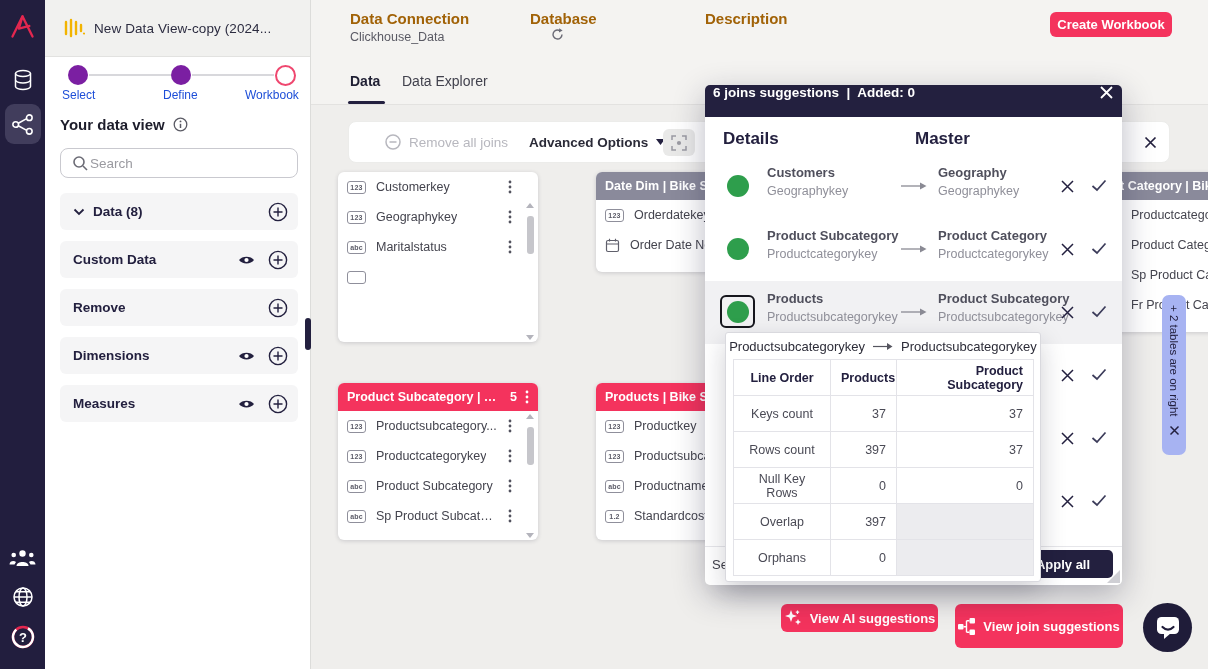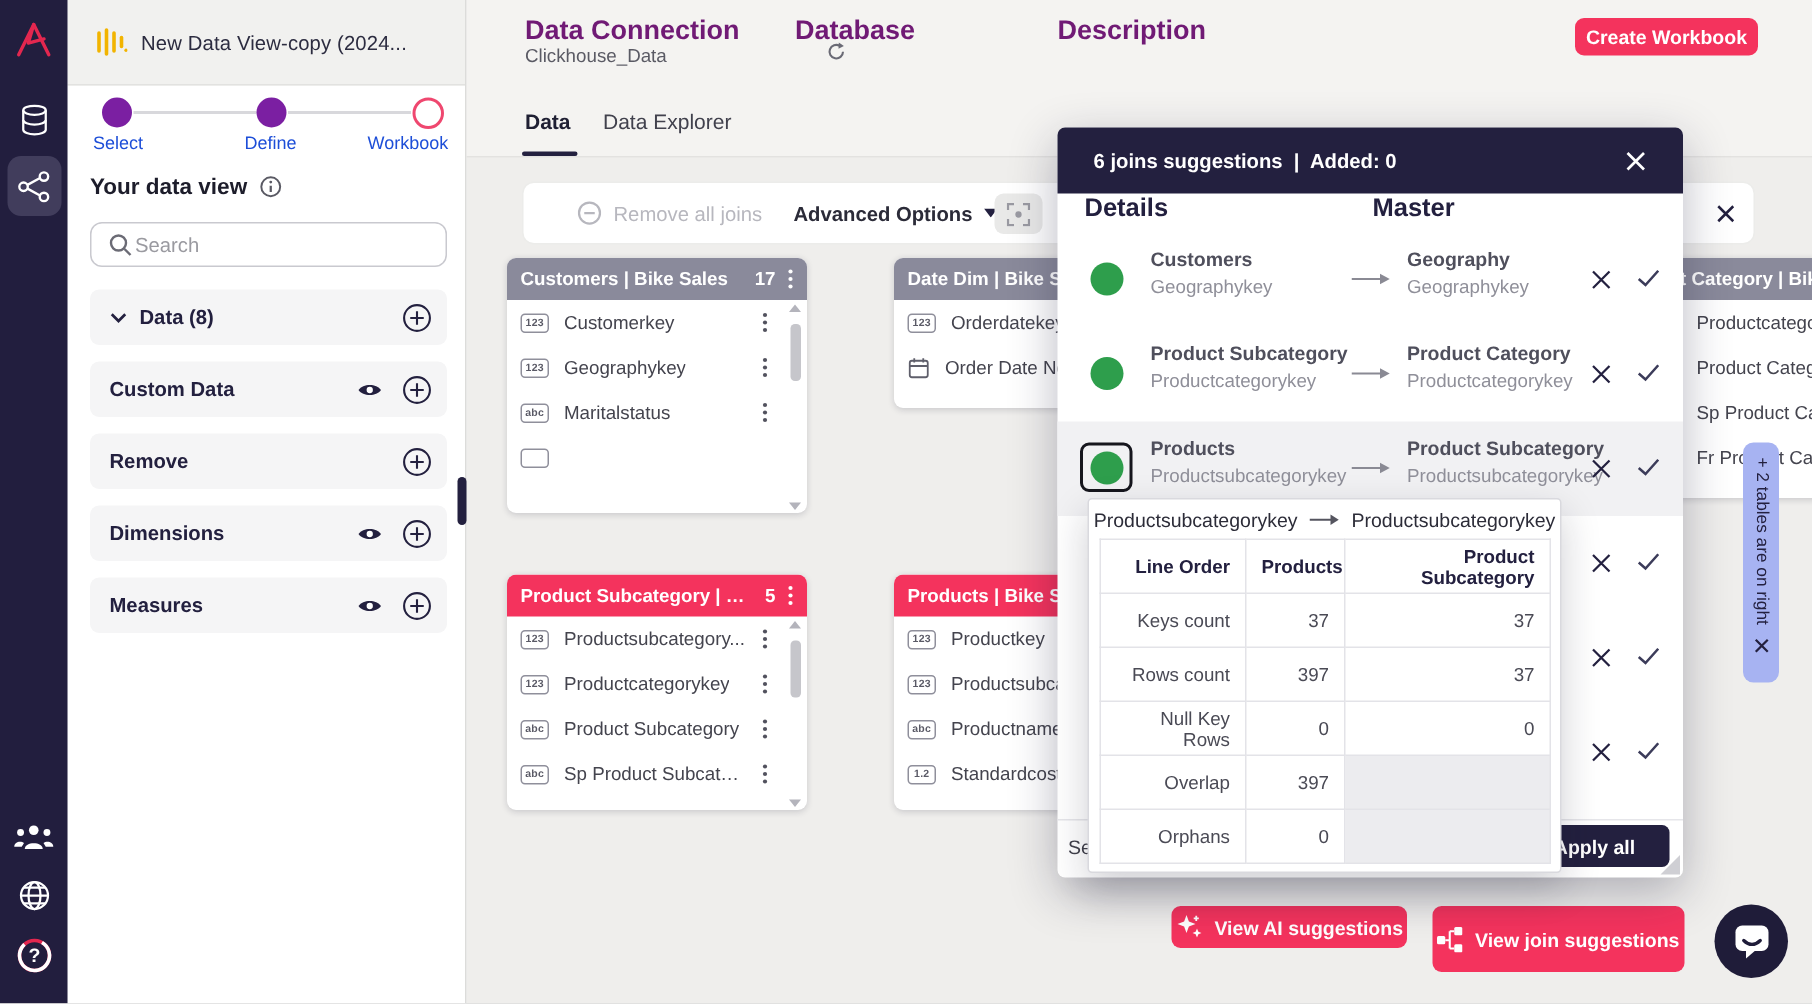--- a/index.html
+++ b/index.html
@@ -29,21 +29,21 @@
   .search input{border:none;outline:none;font-size:13.5px;color:#333;width:170px;font-family:"Liberation Sans",sans-serif;background:transparent}
   .search input::placeholder{color:#9a9aa0}
   .group{position:absolute;left:15px;width:238px;height:37px;background:#f5f5f6;border-radius:6px;
          display:flex;align-items:center;padding:0 10px 0 13px;box-sizing:border-box;gap:8px}
   .group .lbl{font-size:13.5px;font-weight:bold;color:#23203F}
   .group .right{margin-left:auto;display:flex;align-items:center;gap:13px}
   .scrollpill{position:absolute;left:260px;top:318px;width:6px;height:32px;background:#23203F;border-radius:3px}
 
   
   .topstrip{position:absolute;left:310px;top:0;width:898px;height:60px;background:#f4f3f1;border-bottom:1px solid #e5e4e2}
-  .flabel{font-size:18px;font-weight:bold;color:#701a75}
+  .flabel{font-size:15px;font-weight:bold;color:#a16207}
   .fvalue{font-size:12.5px;color:#5a5a64}
   .btn-red{background:#F4335D;border-radius:6px;color:#fff;font-weight:bold;font-size:13px;
            display:flex;align-items:center;justify-content:center;gap:8px;cursor:pointer;box-sizing:border-box}
   .tabbar{position:absolute;left:310px;top:60px;width:898px;height:44px;background:#f4f3f1;border-bottom:1px solid #e3e2e0}
   .tab{position:absolute;top:13px;font-size:14px}
   .tab.active{font-weight:bold;color:#1f1f33}
   .tab.idle{color:#41414d}
   .tab-underline{position:absolute;left:38px;top:41px;width:37px;height:3px;background:#23203F;border-radius:2px}
 
   
@@ -80,21 +80,21 @@
   .sidetab .vtxt{writing-mode:vertical-rl;font-size:11.5px;color:#23203F;white-space:nowrap}
   .sidetab .vx{margin-top:8px}
 
   
   .chatfab{position:absolute;left:1143px;top:603px;width:49px;height:49px;border-radius:50%;background:#1F1C39;
            display:flex;align-items:center;justify-content:center;z-index:5}
 
   
   .modal{position:absolute;left:705px;top:85px;width:417px;height:500px;background:#fff;border-radius:5px;
          box-shadow:0 10px 32px rgba(25,25,55,.3);z-index:10}
-  .modal-h{height:44px;background:#23203F;border-radius:5px 5px 0 0;display:flex;align-items:center;padding:0 24px;box-sizing:border-box}
+  .modal-h{height:32px;background:#23203F;border-radius:5px 5px 0 0;display:flex;padding:0 8px;box-sizing:border-box}
   .mtitle{color:#fff;font-size:13.5px;font-weight:bold;white-space:pre}
   .mclose{margin-left:auto;display:flex}
   .mcol{position:absolute;top:44px;font-size:17px;font-weight:bold;color:#23203F}
   .mrow{position:absolute;left:0;width:417px;height:63px}
   .mrow.hl{background:#f1f1f3}
   .gdot{position:absolute;left:22px;top:20px;width:22px;height:22px;border-radius:50%;background:#2E9E4C}
   .focusring{position:absolute;left:15px;top:14px;width:35px;height:33px;border:2px solid #16161d;border-radius:6px;box-sizing:border-box}
   .jt-name{position:absolute;top:10px;font-size:13px;font-weight:bold;color:#4f4f5c;white-space:nowrap}
   .jt-key{position:absolute;top:29px;font-size:12.5px;color:#8f8f99;white-space:nowrap}
   .jarrow{position:absolute;left:196px;top:26px}   
@@ -106,21 +106,21 @@
   .resize{position:absolute;right:2px;bottom:2px;width:0;height:0;border-bottom:13px solid #cfcfd4;border-left:13px solid transparent}
 
   
   .tt{position:absolute;left:725px;top:332px;width:316px;height:250px;background:#fff;border:1px solid #d9d9de;
       border-radius:3px;box-shadow:0 10px 26px rgba(20,20,40,.2);z-index:30;box-sizing:border-box}
   .tt-title{height:26px;display:flex;align-items:center;justify-content:center;gap:8px;font-size:13px;color:#2c2c38}
   .tt table{border-collapse:collapse;margin:0 7px;table-layout:fixed;width:300px}
   .tt th,.tt td{border:1px solid #e3e3e8;font-size:12.5px;height:36px;padding:0 10px;box-sizing:border-box}
   .tt th{font-weight:bold;color:#23203F}
   .tt td{color:#4a4a55}
-  .c-l{text-align:right}.c-r{text-align:right}
+  .c-l{text-align:center}.c-r{text-align:right}
   .muted{background:#ececef}
 </style>
 </head>
 <body>
 
 <div class="page">
 
   <div class="topstrip">
     <div class="abs flabel" style="left:40px;top:10px">Data Connection</div>
     <div class="abs fvalue" style="left:40px;top:30px">Clickhouse_Data</div>
@@ -175,31 +175,20 @@
       </span>
     </div>
     <div class="tb-x">
       <svg width="15" height="15">
           <path d="M2.5 2.5 L12.5 12.5 M12.5 2.5 L2.5 12.5" stroke="#23203F" stroke-width="1.7"></path>
         </svg>
     </div>
   </div>
 
   <div class="card" style="left:338px;top:172px;width:200px;height:170px">
-    <div class="card-h gray">
-      <span class="card-title">Customers  |  Bike Sales</span>
-      <span class="card-count">17</span>
-      <span class="kebab">
-          <svg width="4" height="14" fill="#fff">
-            <circle cx="2" cy="2" r="1.4"></circle>
-            <circle cx="2" cy="7" r="1.4"></circle>
-            <circle cx="2" cy="12" r="1.4"></circle>
-          </svg>
-        </span>
-    </div>
     <div>
       <div class="frow">
         <span class="tbadge">123</span>
         <span class="fname">Customerkey</span>
         <span class="kebab">
             <svg width="4" height="14" fill="#52525e">
               <circle cx="2" cy="2" r="1.4"></circle>
               <circle cx="2" cy="7" r="1.4"></circle>
               <circle cx="2" cy="12" r="1.4"></circle>
             </svg>

